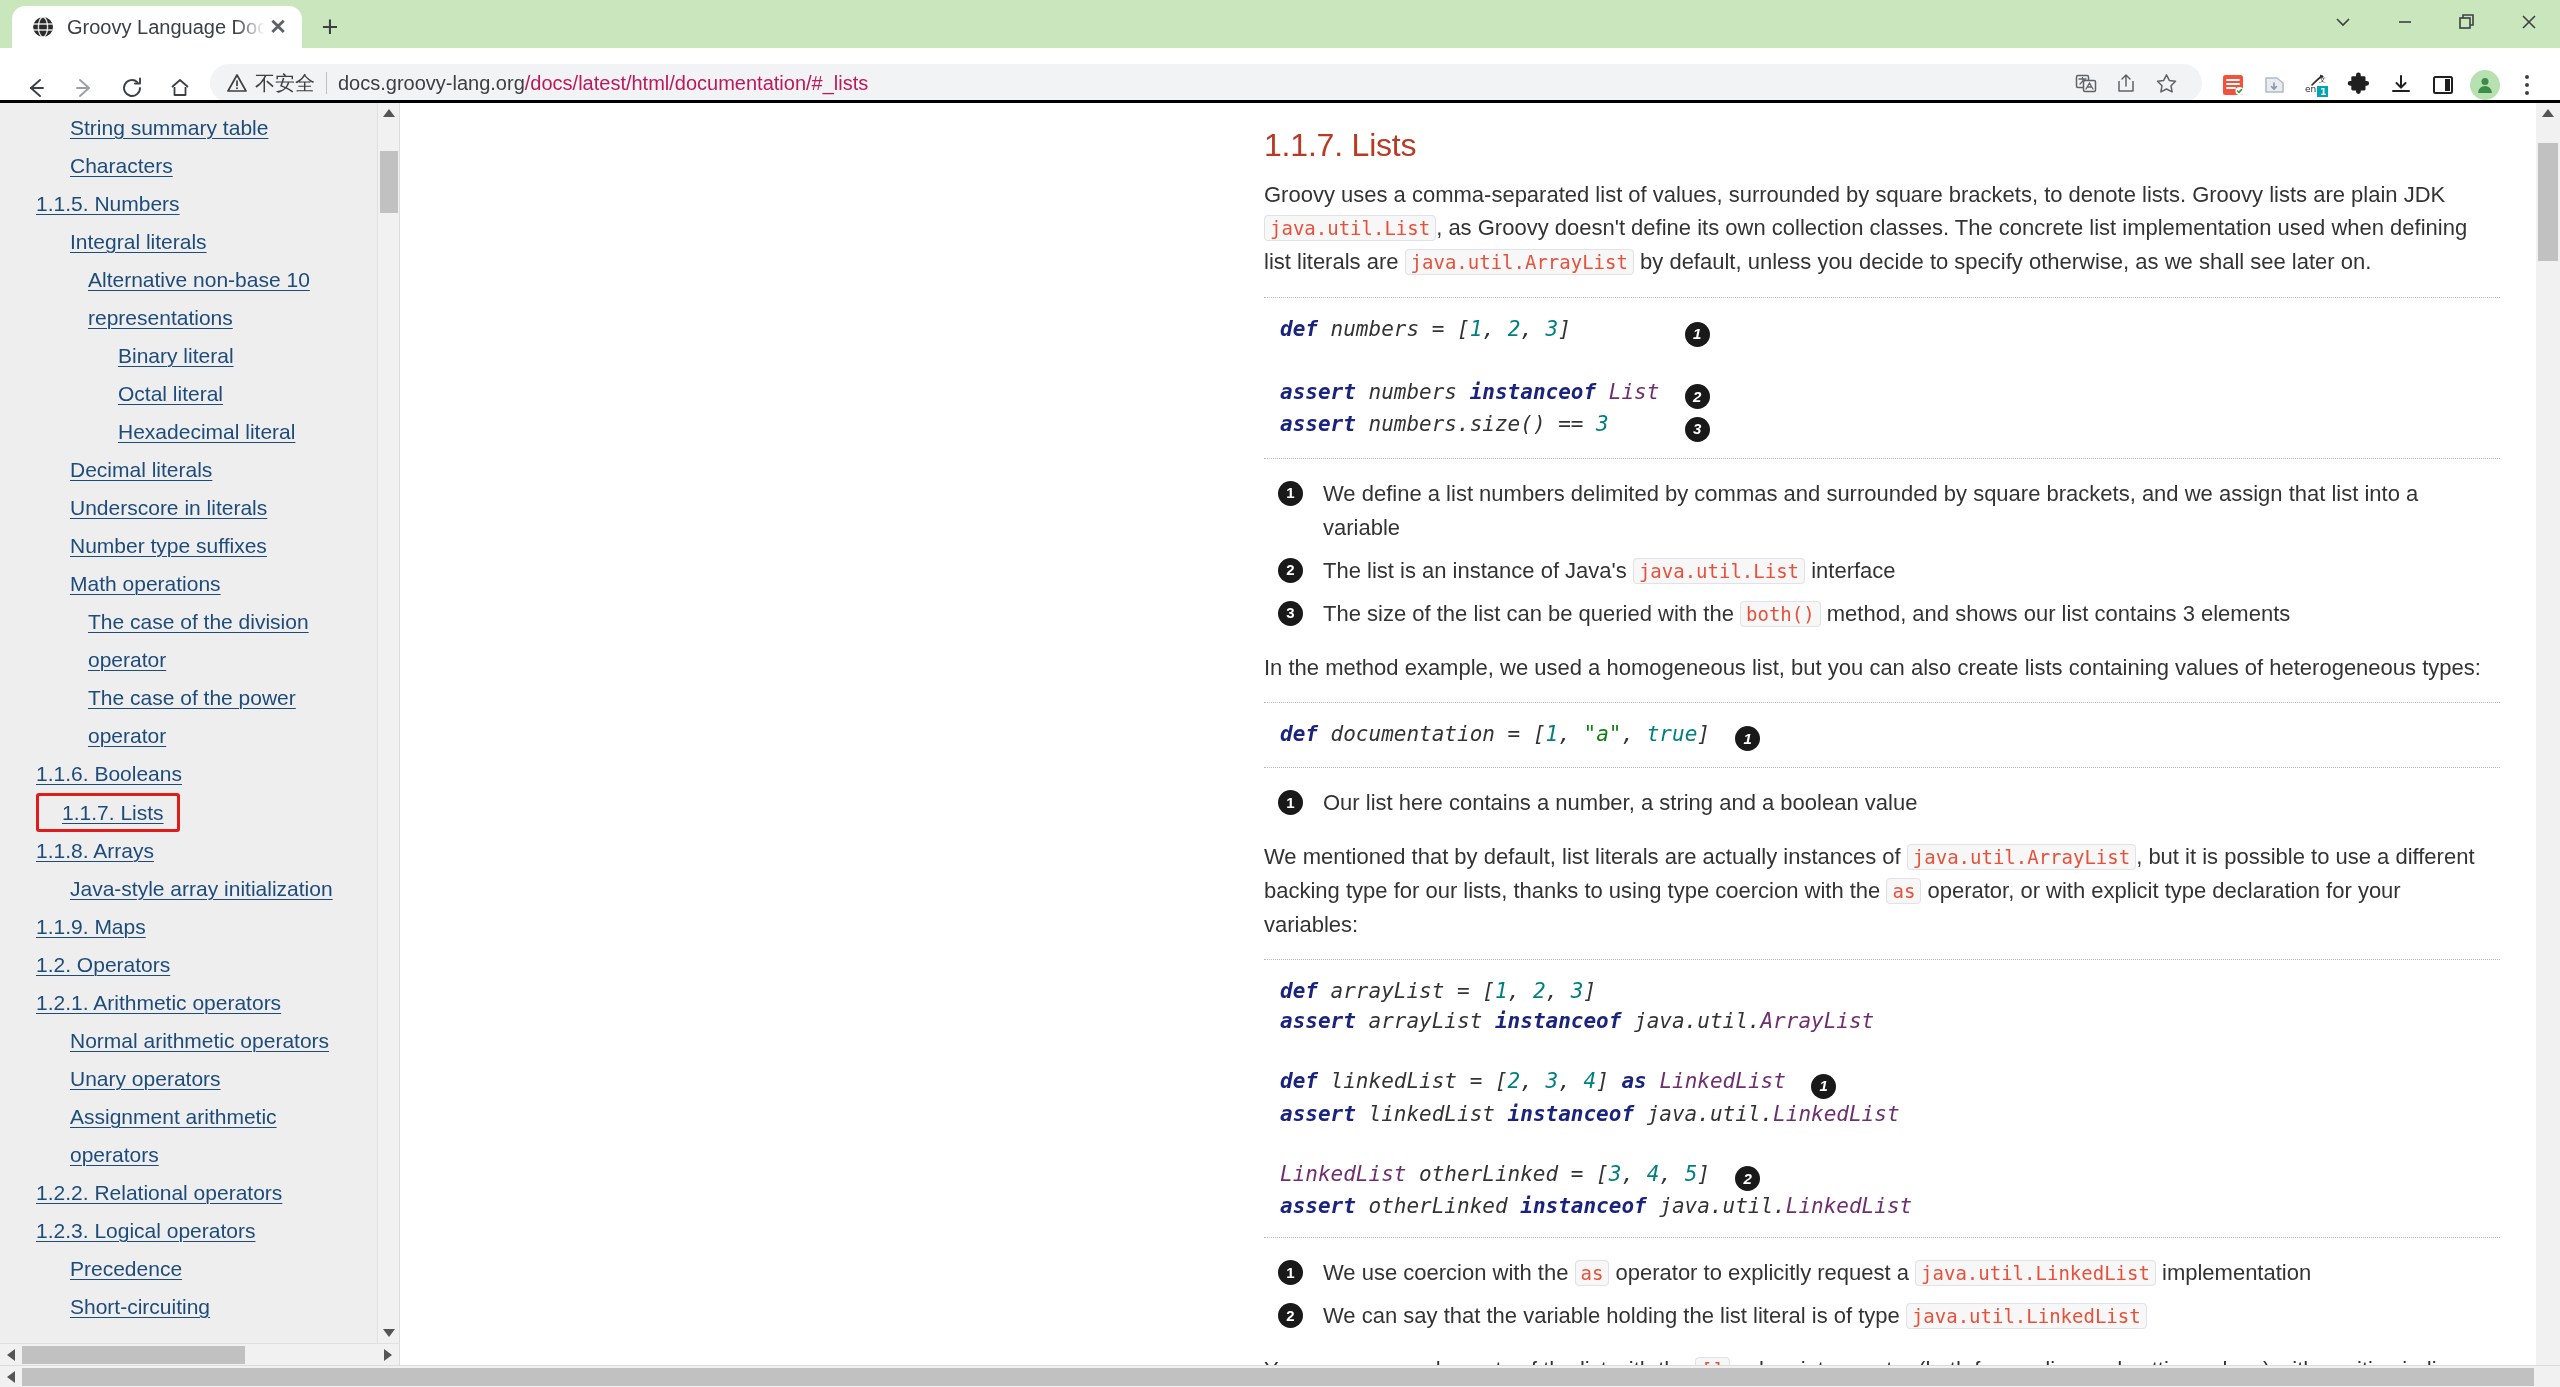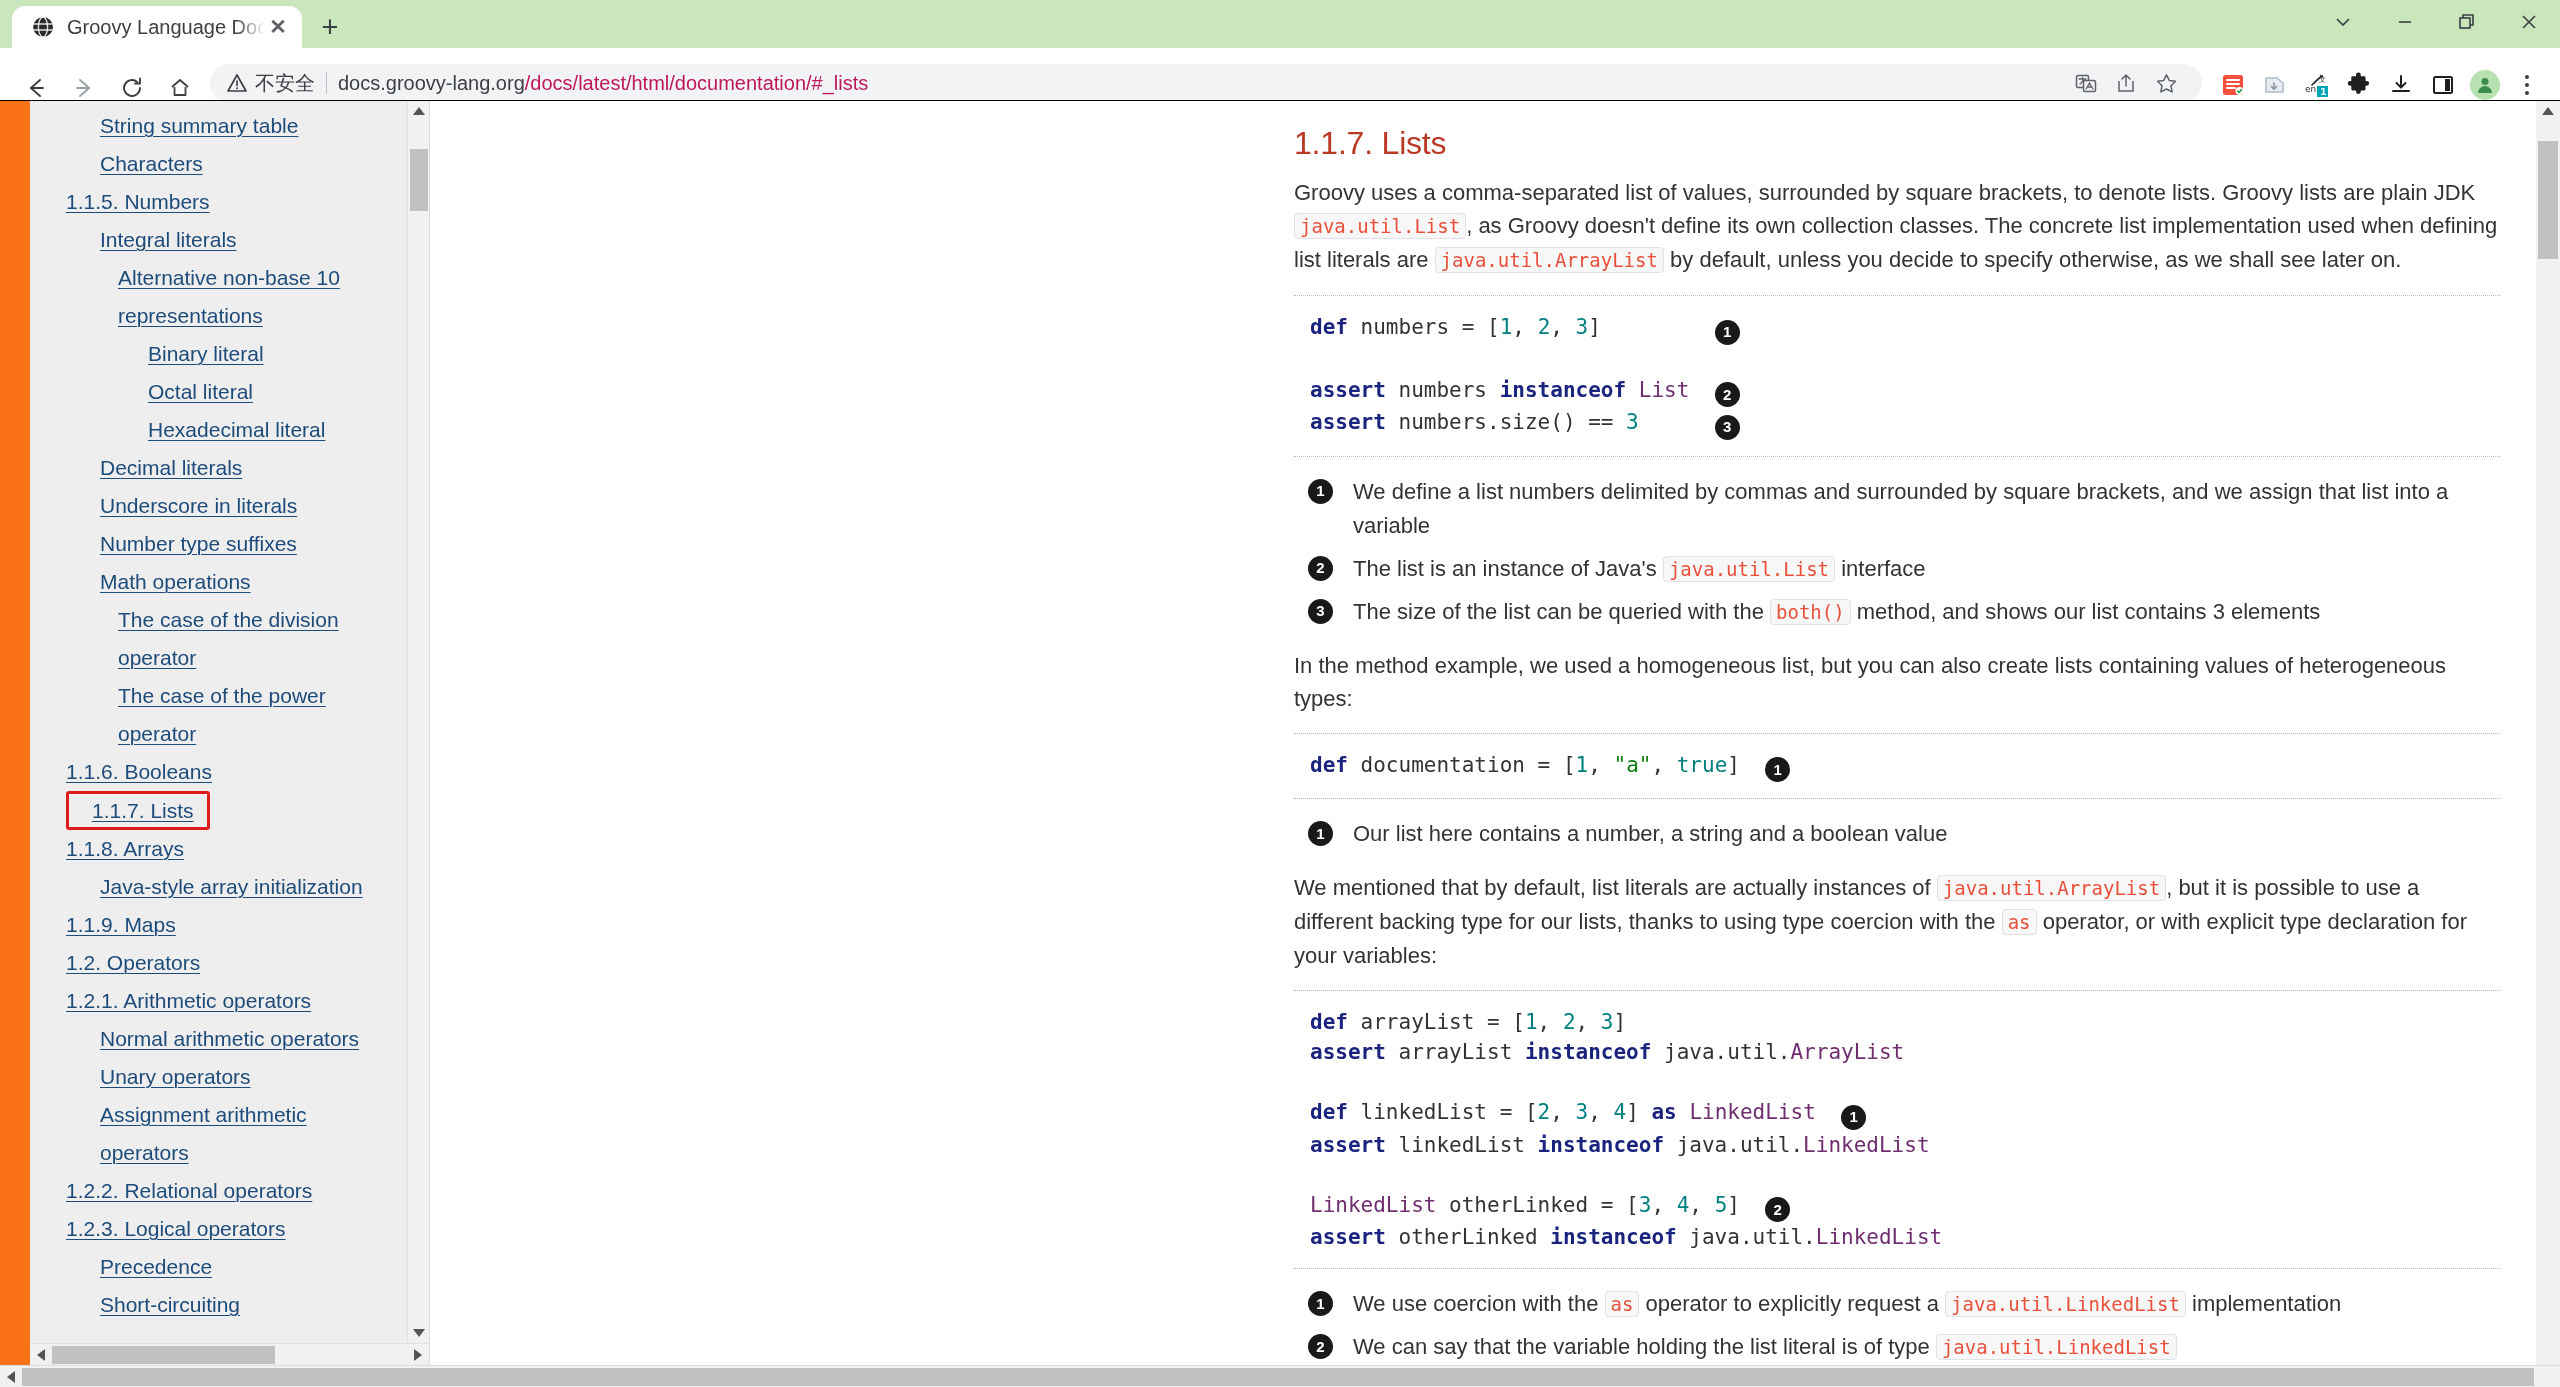--- a/index.html
+++ b/index.html
@@ -99,21 +99,21 @@
   .ext { width: 42px; height: 42px; display: flex; align-items: center; justify-content: center; position: relative; color: #3c4043; }
   .avatar {
     width: 30px; height: 30px; border-radius: 50%;
     background: #b7e1b0;
     display: flex; align-items: center; justify-content: center;
   }
   .kebab { width: 42px; height: 42px; display: flex; flex-direction: column; align-items: center; justify-content: center; gap: 4px; }
   .kebab i { width: 4px; height: 4px; border-radius: 50%; background: #3c4043; display: block; }
 
   
-  .viewport { flex: 1; display: flex; position: relative; background: #f97316; border-top: 1px solid #000000; min-height: 0; padding-left: 30px; }
+  .viewport { flex: 1; display: flex; position: relative; background: #f97316; border-top: 3px solid #000000; min-height: 0; }
 
   .toc {
     width: 400px; flex: none;
     background: #eeeeee;
     position: relative;
     overflow: hidden;
     padding-top: 6px;
     border-right: 1px solid #dcdcdc;
   }
   .toc-inner { padding: 0 0 0 0; }
@@ -199,20 +199,21 @@
     margin: 0 0 18px 0;
     background: #ffffff;
   }
   pre.code {
     font-family: "DejaVu Sans Mono", monospace;
     font-size: 21px;
     line-height: 30px;
     color: #333333;
     white-space: pre;
     margin: 0;
+    font-style: italic;
   }
   .k  { color: #1a237e; font-weight: 600; }  
   .n  { color: #007f7f; }                     
   .t  { color: #6f2e6f; }                     
   .s  { color: #118011; }                     
   .pl { color: #333333; }                     
 
   .cbadge {
     display: inline-flex;
     width: 25px; height: 25px;

